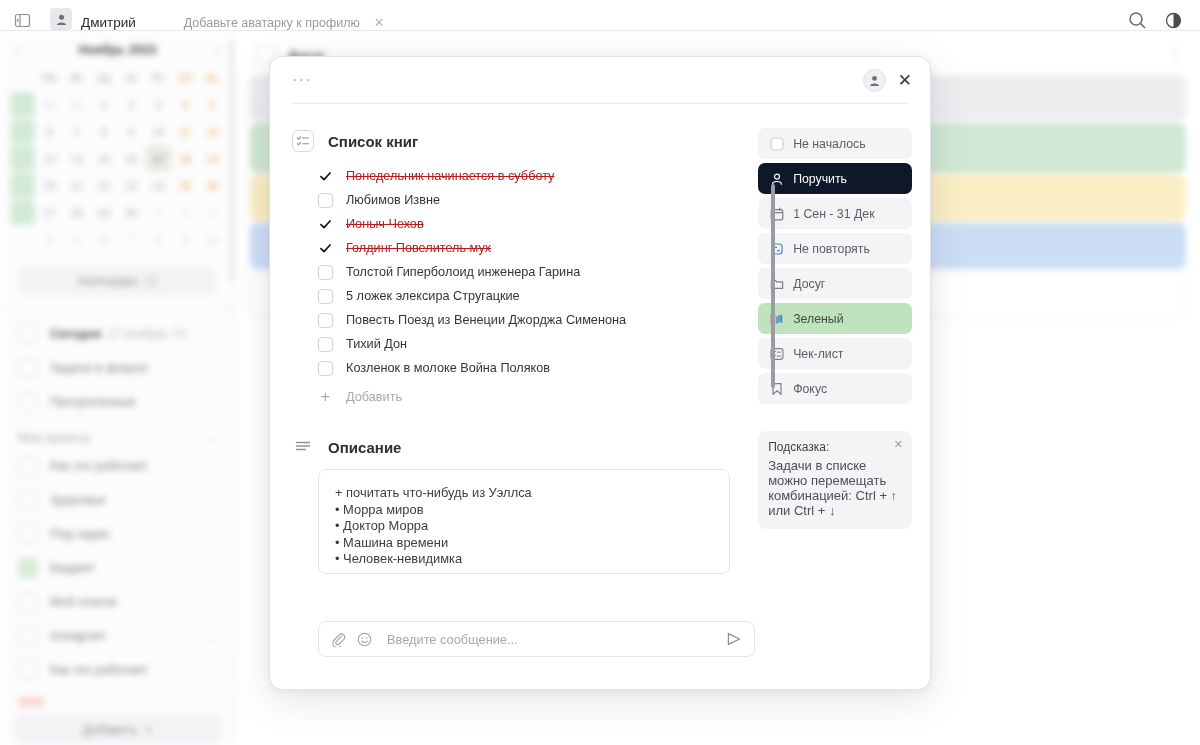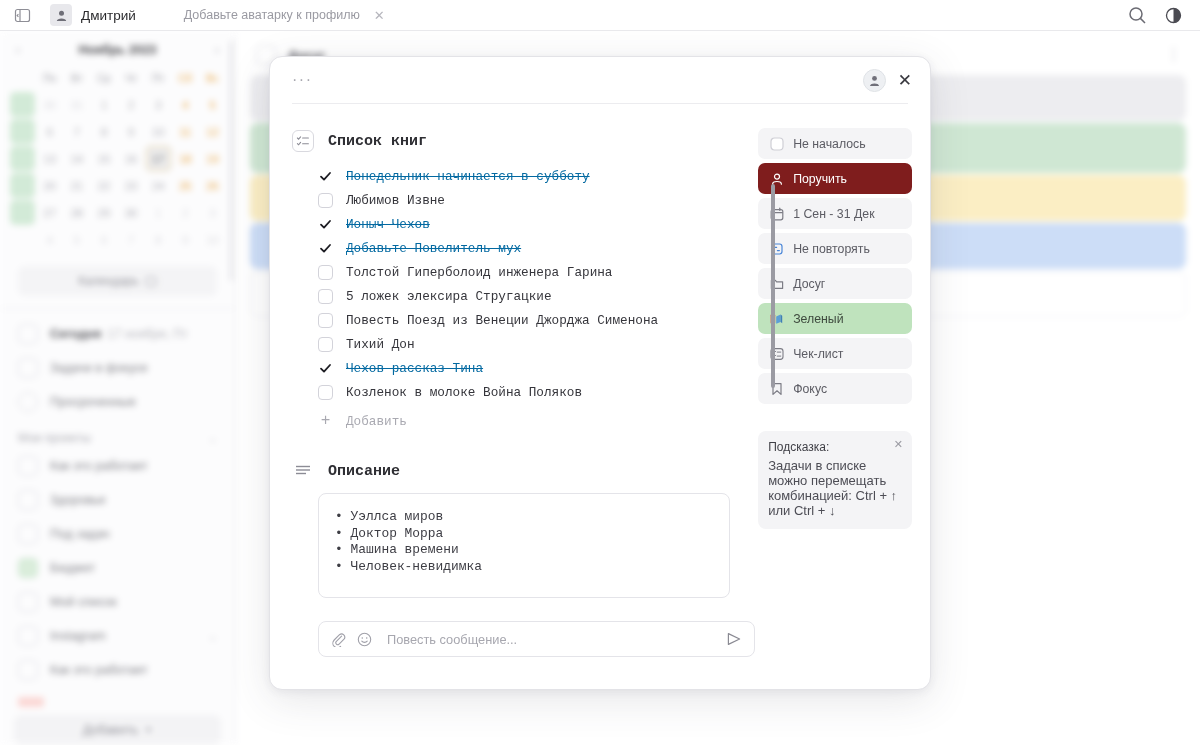--- a/index.html
+++ b/index.html
@@ -8,21 +8,21 @@
     font-family: "Liberation Sans", sans-serif;
     background: #ffffff;
     overflow: hidden;
   }
   body { position: relative; }
 
   
   .topbar {
     position: absolute; top: 0; left: 0; width: 1200px; height: 31px;
     background: #ffffff; border-bottom: 1px solid #e9e9ec;
-    display: flex; align-items: center; z-index: 40;
+    display: flex; align-items: flex-end; z-index: 40;
   }
   .tb-panel-icon { margin-left: 12px; width: 20px; height: 20px; display:flex; align-items:center; justify-content:center; }
   .tb-avatar {
     margin-left: 18px; width: 22px; height: 22px; border-radius: 4px;
     background: #e8e8ec; display: flex; align-items: center; justify-content: center;
   }
   .tb-user { margin-left: 9px; font-size: 13.5px; color: #2b2b2e; }
   .tb-hint { margin-left: 48px; font-size: 12.5px; color: #9a9aa2; }
   .tb-hint-close { margin-left: 14px; font-size: 13px; color: #b6b6bd; cursor: pointer; }
   .tb-right { margin-left: auto; display: flex; align-items: center; gap: 18px; margin-right: 18px; }
@@ -90,34 +90,34 @@
   .m-dots { font-size: 16px; color: #a8a8b0; letter-spacing: 1.5px; }
   .m-head-right { margin-left:auto; display:flex; align-items:center; gap: 12px; }
   .m-avatar {
     width: 23px; height: 23px; border-radius: 50%; background:#eef0f3;
     border:1px solid #dfe2e6; display:flex; align-items:center; justify-content:center;
   }
   .m-close { font-size:17px; color:#3a3a40; cursor:pointer; line-height:1; }
   .m-divider { height:1px; background:#ececef; margin: 0 22px; }
 
   .m-body { display:flex; padding: 18px 18px 0 22px; height: 588px; position:relative; }
-  .m-left { width: 462px; position: relative; font-family: Liberation Mono, monospace; }
+  .m-left { width: 462px; position: relative; }
   .m-scrollbar { position:absolute; left: 479px; top: 62px; width: 4px; height: 204px; background:#9b9ba3; border-radius:3px; }
 
   .sect-head { display:flex; align-items:center; gap: 14px; margin-top: 8px; }
   .sect-ico { width: 22px; height: 22px; border:1px solid #d9d9df; border-radius:6px; display:flex; align-items:center; justify-content:center; flex:none; }
   .sect-title { font-size: 15px; font-weight: bold; color: #2e2e33; }
 
   .tasks { margin: 12px 0 0 26px; }
   .task { display:flex; align-items:center; gap: 13px; height: 24px; }
   .cbx { width: 15px; height: 15px; border:1.4px solid #d3d3da; border-radius: 4px; background:#fff; flex:none;
     display:flex; align-items:center; justify-content:center; }
   .cbx.checked { border-color:#fff; }
   .task-label { font-size: 12.7px; color: #35353b; }
-  .task.done .task-label { color:#0369a1; text-decoration: line-through; }
+  .task.done .task-label { color:#b91c1c; text-decoration: line-through; }
   .task-add { display:flex; align-items:center; gap: 13px; height: 26px; margin-top:4px; color:#a9a9b1; font-size:12.7px; }
   .plus { width:15px; height:15px; display:flex; align-items:center; justify-content:center; font-size:16px; color:#a9a9b1; }
 
   .desc-head { margin-top: 26px; }
   .desc-box {
     margin: 11px 0 0 26px; width: 412px; height: 105px;
     border:1px solid #e4e4e9; border-radius: 8px; background:#fff;
     padding: 15px 16px; font-size: 12.9px; line-height: 16.6px; color: #3d3d44;
     overflow:hidden;
   }
@@ -130,21 +130,21 @@
   .msg-ph { font-size: 12.8px; color:#a7a7af; margin-left: 4px; }
   .msg-send { margin-left:auto; }
 
   
   .m-right { width: 160px; margin-left: 22px; padding-top: 6px; }
   .rail-item {
     height: 31px; background:#f4f4f6; border-radius: 7px; margin-bottom: 4px;
     display:flex; align-items:center; gap: 9px; padding: 0 11px;
     font-size: 12.3px; color: #5c5c64; cursor:pointer;
   }
-  .rail-item.primary { background:#7f1d1d; color:#ffffff; }
+  .rail-item.primary { background:#0f172a; color:#ffffff; }
   .rail-item.green { background:#bfe3bd; color:#3e4a3e; }
   .rail-ico { width:15px; height:15px; flex:none; display:flex; align-items:center; justify-content:center; }
 
   .tip {
     margin-top: 27px; background:#f4f4f6; border-radius: 8px; padding: 9px 10px 11px;
     position: relative;
   }
   .tip-title { font-size: 12px; color:#3f3f46; margin-bottom: 4px; }
   .tip-x { position:absolute; top: 7px; right: 9px; font-size: 11px; color:#9a9aa2; cursor:pointer; }
   .tip-body { font-size: 13px; line-height: 15px; color:#4d4d55; }
@@ -389,45 +389,37 @@
               </svg>
             </span>
           <span class="task-label">Ионыч Чехов</span>
         </div>
         <div class="task done">
           <span class="cbx checked">
               <svg width="13" height="13" viewBox="0 0 13 13">
                 <path d="M2 6.6 L5 9.6 L11 3" fill="none" stroke="#1c1c22" stroke-width="1.8" stroke-linecap="round" stroke-linejoin="round"></path>
               </svg>
             </span>
-          <span class="task-label">Добавьте Повелитель мух</span>
+          <span class="task-label">Голдинг Повелитель мух</span>
         </div>
         <div class="task">
           <span class="cbx"></span>
           <span class="task-label">Толстой Гиперболоид инженера Гарина</span>
         </div>
         <div class="task">
           <span class="cbx"></span>
           <span class="task-label">5 ложек элексира Стругацкие</span>
         </div>
         <div class="task">
           <span class="cbx"></span>
           <span class="task-label">Повесть Поезд из Венеции Джорджа Сименона</span>
         </div>
         <div class="task">
           <span class="cbx"></span>
           <span class="task-label">Тихий Дон</span>
-        </div>
-        <div class="task done">
-          <span class="cbx checked">
-              <svg width="13" height="13" viewBox="0 0 13 13">
-                <path d="M2 6.6 L5 9.6 L11 3" fill="none" stroke="#1c1c22" stroke-width="1.8" stroke-linecap="round" stroke-linejoin="round"></path>
-              </svg>
-            </span>
-          <span class="task-label">Чехов рассказ Тина</span>
         </div>
         <div class="task">
           <span class="cbx"></span>
           <span class="task-label">Козленок в молоке Война Поляков</span>
         </div>
         <div class="task-add">
           <span class="plus">+</span>
           <span>Добавить</span>
         </div>
       </div>
@@ -437,21 +429,22 @@
           <svg width="16" height="14" viewBox="0 0 16 14">
               <line x1="1" y1="2.5" x2="15" y2="2.5" stroke="#8c8c95" stroke-width="1.4"></line>
               <line x1="1" y1="6" x2="15" y2="6" stroke="#8c8c95" stroke-width="1.4"></line>
               <line x1="1" y1="9.5" x2="11" y2="9.5" stroke="#8c8c95" stroke-width="1.4"></line>
             </svg>
         </span>
         <span class="sect-title">Описание</span>
       </div>
 
       <div class="desc-box">
-        <div>• Уэллса миров</div>
+        <div>+ почитать что-нибудь из Уэллса</div>
+        <div>• Морра миров</div>
         <div>• Доктор Морра</div>
         <div>• Машина времени</div>
         <div>• Человек-невидимка</div>
       </div>
 
       <div class="m-scrollbar"></div>
     </div>
 
     <div class="m-right">
 
@@ -554,20 +547,20 @@
         </svg>
     </span>
     <span>
       <svg width="15" height="15" viewBox="0 0 15 15">
           <circle cx="7.5" cy="7.5" r="6.2" fill="none" stroke="#a0a0a9" stroke-width="1.1"></circle>
           <circle cx="5.3" cy="6" r="0.8" fill="#a0a0a9"></circle>
           <circle cx="9.7" cy="6" r="0.8" fill="#a0a0a9"></circle>
           <path d="M4.8 9.2 a3.2 2.6 0 0 0 5.4 0" fill="none" stroke="#a0a0a9" stroke-width="1.1" stroke-linecap="round"></path>
         </svg>
     </span>
-    <span class="msg-ph">Повесть сообщение...</span>
+    <span class="msg-ph">Введите сообщение...</span>
     <span class="msg-send">
       <svg width="16" height="16" viewBox="0 0 16 16">
           <path d="M2.4 2.6 L13.6 8 L2.4 13.4 Z" fill="none" stroke="#8a8a93" stroke-width="1.2" stroke-linejoin="round"></path>
         </svg>
     </span>
   </div>
 </div>
 
 </body></html>

